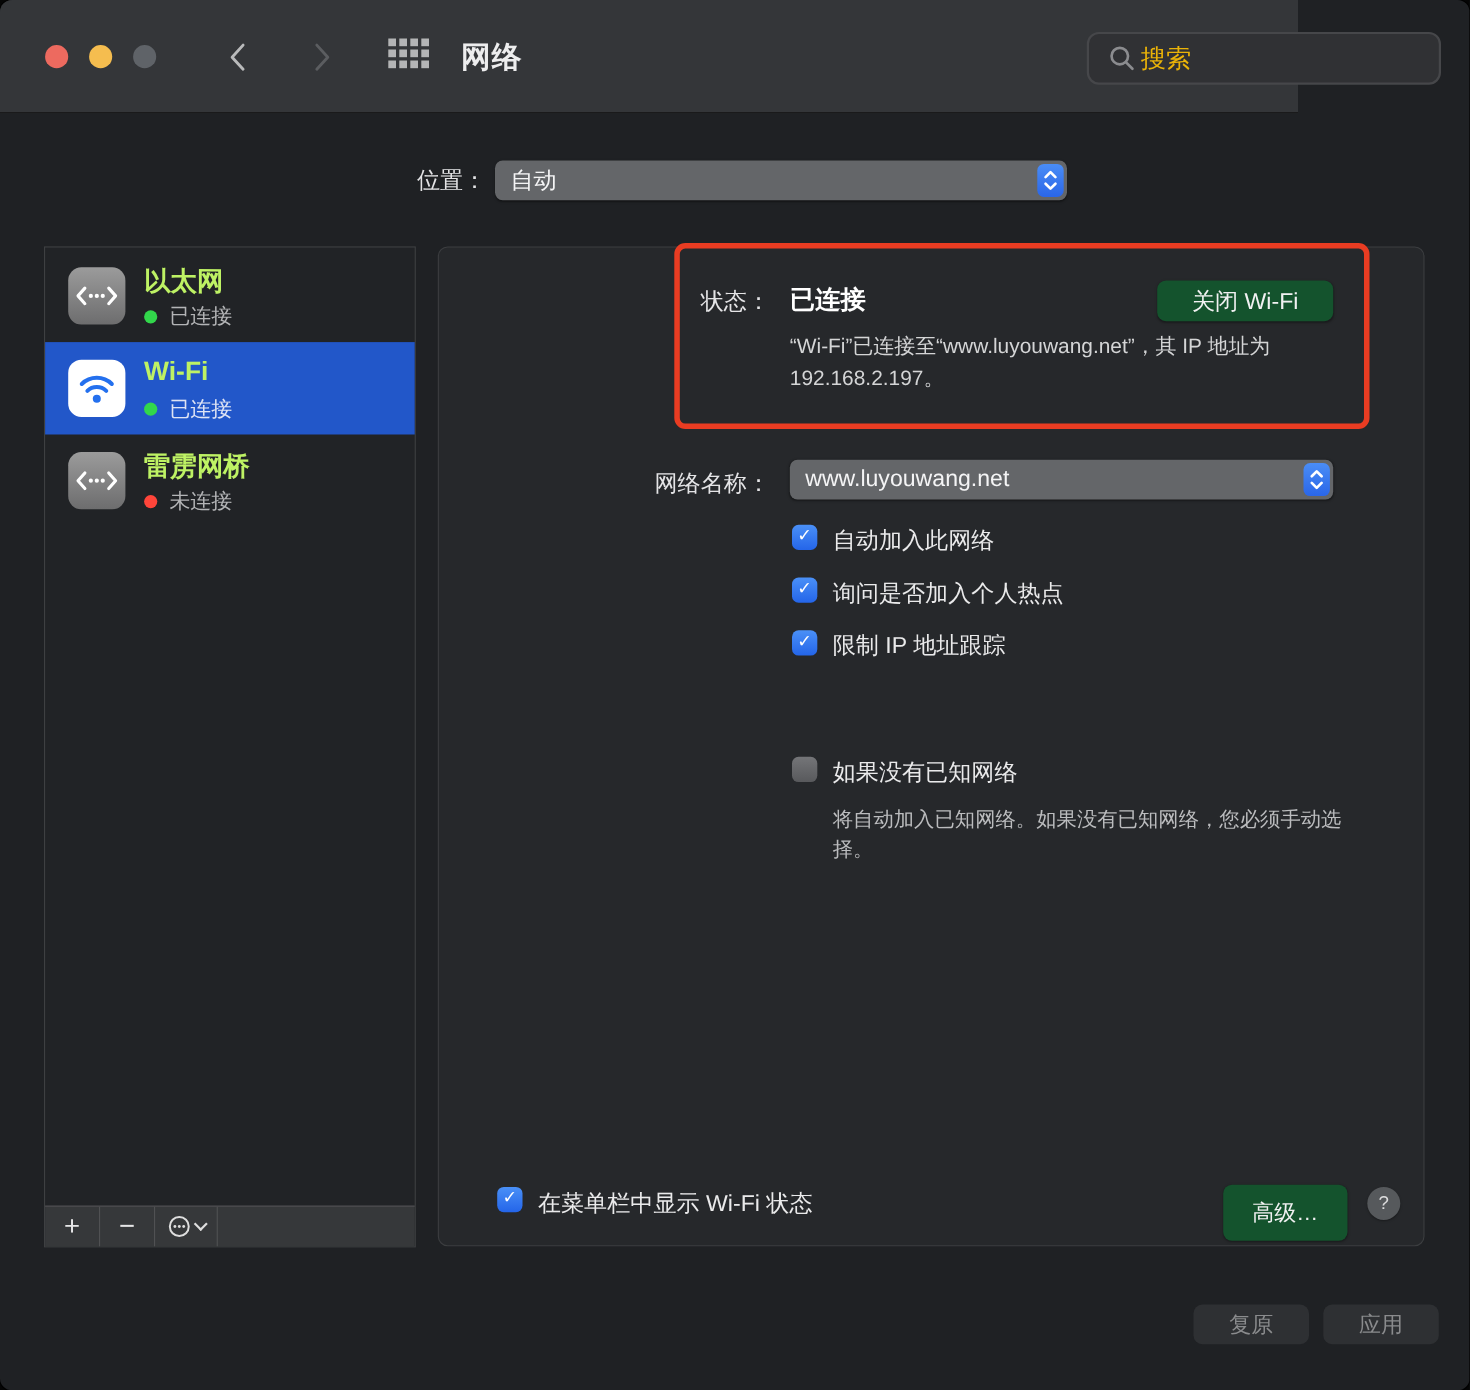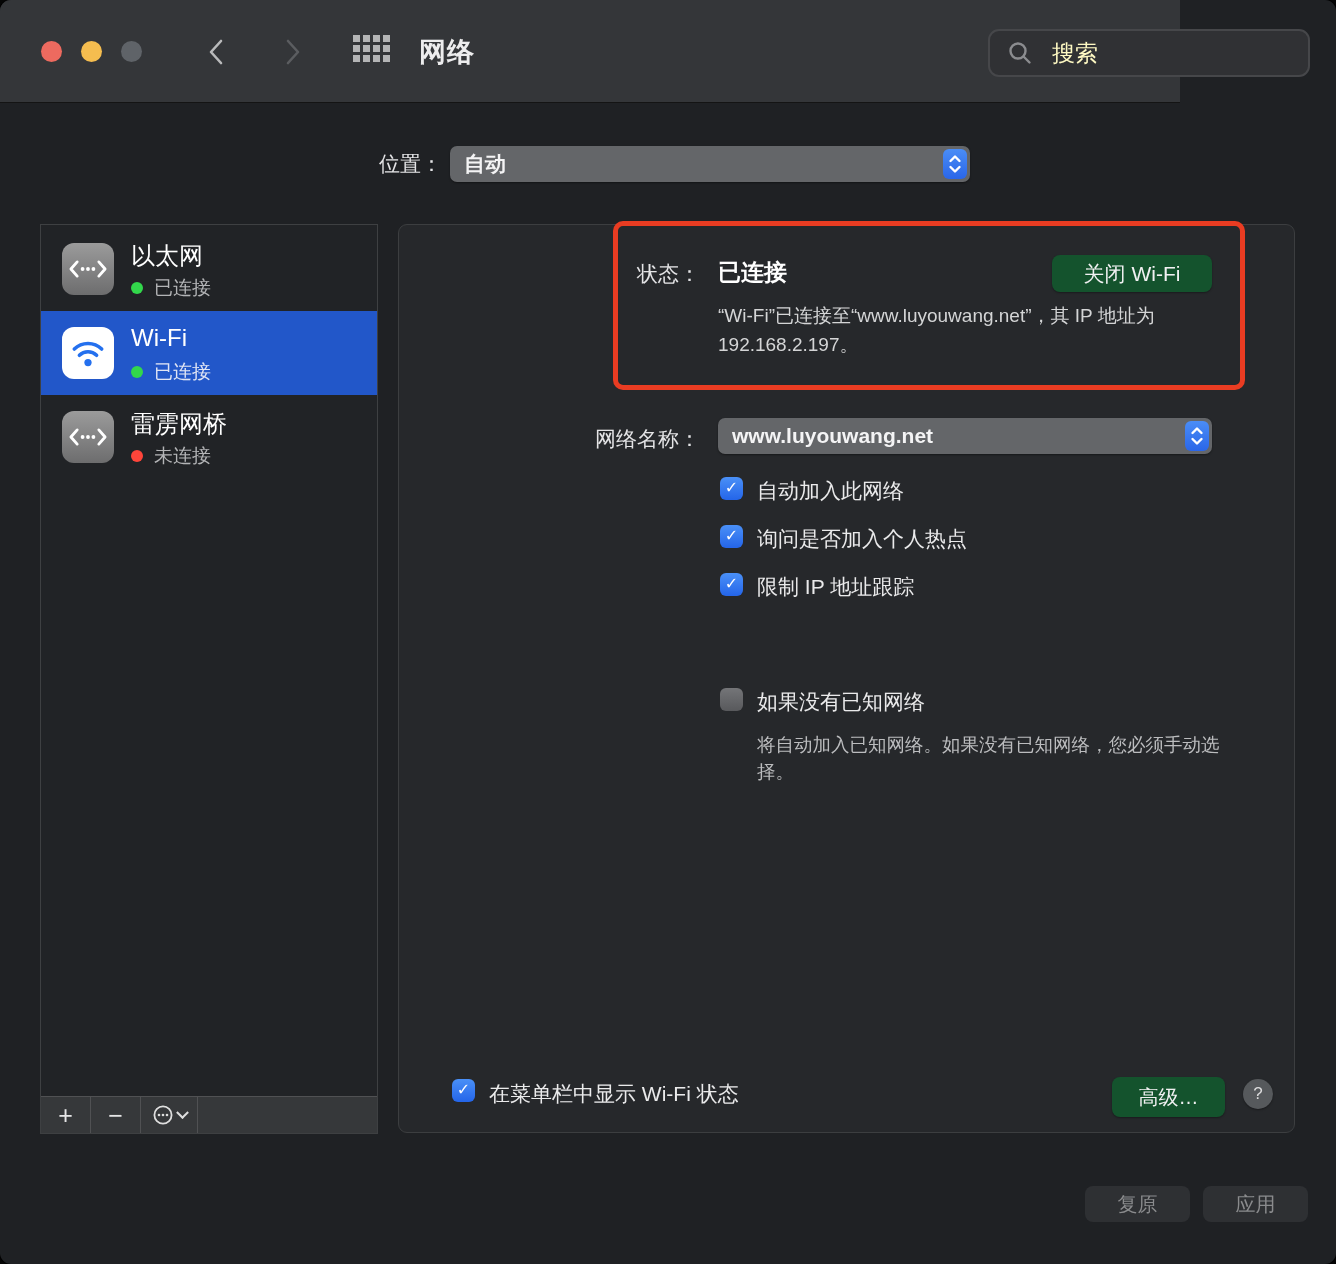--- a/index.html
+++ b/index.html
@@ -10,35 +10,35 @@
   .light{position:absolute;top:41px;width:21px;height:21px;border-radius:50%;}
   #light-close{left:41px;background:#ed6a5f;}
   #light-min{left:81px;background:#f5bd4f;}
   #light-max{left:121px;background:#5f6368;}
   .navchev{position:absolute;top:36px;width:30px;height:32px;}
   #nav-back{left:202px;}
   #nav-fwd{left:277px;}
   #grid-icon{position:absolute;left:352px;top:33px;}
   #win-title{position:absolute;left:419px;top:34px;font-size:27px;font-weight:700;color:#ededee;letter-spacing:1px;}
   #searchbox{position:absolute;left:988px;top:29px;width:322px;height:48px;border:2px solid #46474a;border-radius:11px;background:#303134;display:flex;align-items:center;padding-left:16px;}
-  #searchbox .ph{color:#fef9c3;font-size:23px;margin-left:18px;}
+  #searchbox .ph{color:#eab308;font-size:23px;margin-left:3px;}
   
   .rowlabel{position:absolute;color:#e4e4e6;font-size:21px;text-align:right;}
   #loc-label{left:252px;top:150px;width:190px;}
-  .popup{position:absolute;background:#646669;border-radius:7px;display:flex;align-items:center;color:#f4f4f5;font-size:21px;padding-left:14px;box-shadow:0 1px 2px rgba(0,0,0,.4);font-weight:bold;}
+  .popup{position:absolute;background:#646669;border-radius:7px;display:flex;align-items:center;color:#f4f4f5;font-size:21px;padding-left:14px;box-shadow:0 1px 2px rgba(0,0,0,.4);}
   .stepper{position:absolute;right:3px;top:3px;bottom:3px;width:24px;border-radius:6px;background:linear-gradient(#4a8df6,#2a66e8);display:flex;flex-direction:column;align-items:center;justify-content:center;gap:1px;}
   #loc-popup{left:450px;top:146px;width:520px;height:36px;}
   
   #sidebar{position:absolute;left:40px;top:224px;width:338px;height:910px;background:#212326;border:1px solid #3e4042;}
   .sb-row{position:relative;width:100%;height:84px;}
   .sb-row.selected{background:#2257c9;}
   .sb-icon{position:absolute;left:21px;top:16px;width:52px;height:52px;border-radius:12px;display:flex;align-items:center;justify-content:center;}
   .sb-icon.gray{background:linear-gradient(#9b9b9b,#6d6d6e);}
   .sb-icon.white{background:#fff;}
-  .sb-name{position:absolute;left:90px;top:13px;font-size:24px;font-weight:400;color:#ffffff;}
+  .sb-name{position:absolute;left:90px;top:13px;font-size:24px;font-weight:700;color:#bef264;}
   .sb-status{position:absolute;left:90px;top:48px;display:flex;align-items:center;gap:11px;}
   .sb-status .dot{width:12px;height:12px;border-radius:50%;}
   .sb-status .txt{font-size:19px;color:#b3b4b6;}
   .sb-row.selected .sb-status .txt{color:#dfe4f4;}
   #sb-footer{position:absolute;left:0;bottom:0;width:100%;height:37px;background:#36383a;border-top:1px solid #505153;display:flex;}
   .sbf-btn{height:100%;border-right:1px solid #505153;color:#e6e6e7;display:flex;align-items:center;justify-content:center;font-size:25px;font-weight:300;}
   #sbf-add,#sbf-remove{width:50px;}
   #sbf-menu{width:57px;gap:4px;}
   .chev-down{width:9px;height:9px;border-right:2.4px solid #dedede;border-bottom:2.4px solid #dedede;transform:rotate(45deg) translate(-2px,-2px);}
   
@@ -54,21 +54,21 @@
   
   .cb{position:absolute;width:23px;height:23px;border-radius:6px;display:flex;align-items:center;justify-content:center;}
   .cb.checked{background:linear-gradient(#4a90f7,#2465e9);}
   .cb.unchecked{background:linear-gradient(#747578,#58595c);}
   .cb .mark{color:#fff;font-size:16px;font-weight:700;line-height:1;transform:translateY(-1px);}
   .cb-label{position:absolute;font-size:21px;color:#eaeaeb;}
   .note{position:absolute;width:482px;font-size:18.5px;line-height:27px;color:#bbbcbe;}
   
   #menubar-cb{left:452px;top:1079px;}
   #menubar-label{left:489px;top:1080px;}
-  #advanced-btn{left:1112px;top:1077px;width:113px;height:40px;font-size:20px;}
+  #advanced-btn{left:1112px;top:1077px;width:113px;height:51px;font-size:20px;}
   #help-btn{position:absolute;left:1243px;top:1079px;width:30px;height:30px;border-radius:50%;background:#56595c;color:#dcdcdd;font-size:17px;display:flex;align-items:center;justify-content:center;box-shadow:0 1px 2px rgba(0,0,0,.35);}
   
   .bottom-btn{position:absolute;top:1186px;width:105px;height:36px;background:#2e3033;border-radius:8px;color:#8a8b8d;font-size:20px;display:flex;align-items:center;justify-content:center;}
   #revert-btn{left:1085px;}
   #apply-btn{left:1203px;}
   svg{display:block;}
 </style>
 </head>
 <body>
 

